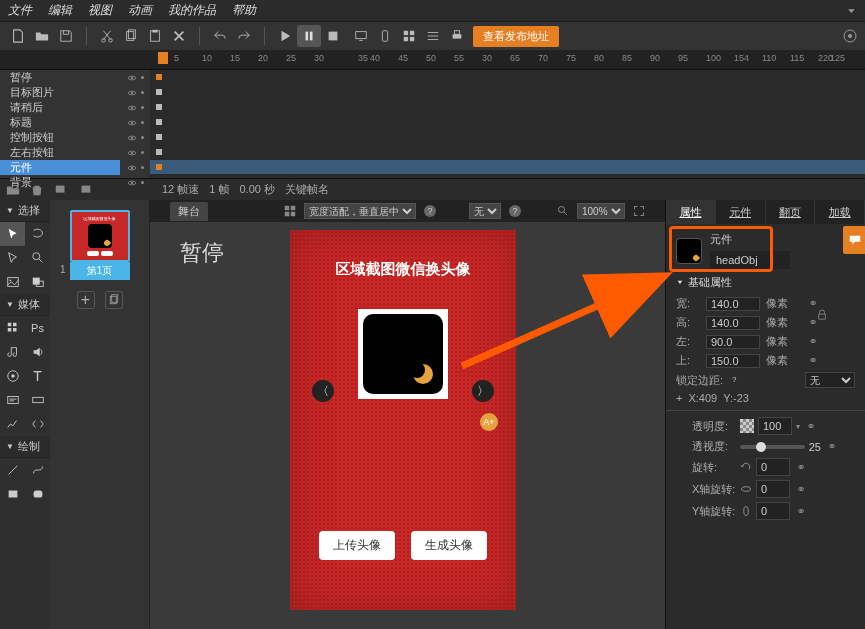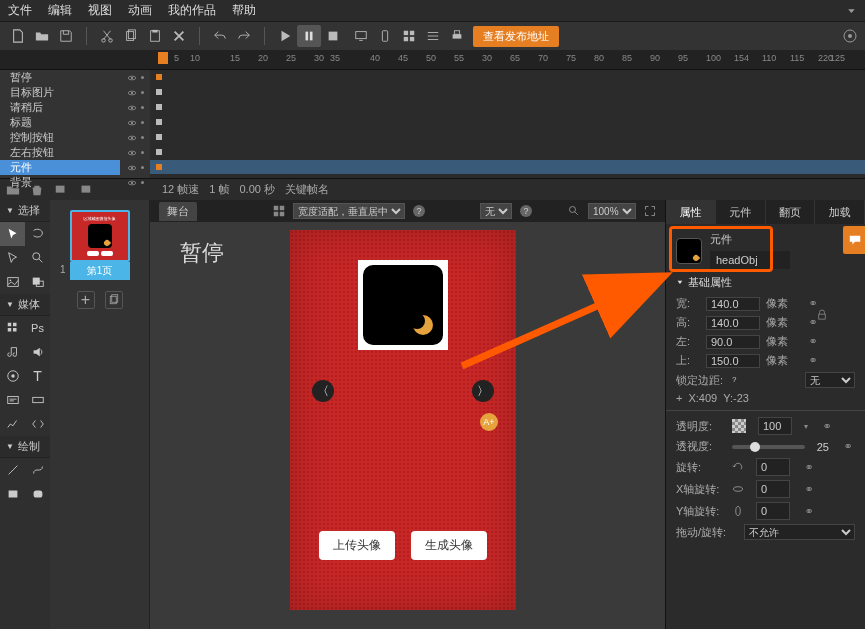--- a/index.html
+++ b/index.html
@@ -1,20 +1,20 @@
 <!DOCTYPE html>
 <html><head>
 <meta charset="utf-8">
 <style>
 * { margin: 0; padding: 0; box-sizing: border-box; }
 body { font-family: "Microsoft YaHei", "PingFang SC", sans-serif; font-size: 12px; background: #2b2b2b; color: #ccc; width: 865px; height: 629px; overflow: hidden; position: relative; }
 
 
 .menu-bar { background: #2b2b2b; height: 22px; display: flex; align-items: center; padding: 0 8px; gap: 16px; border-bottom: 1px solid #1a1a1a; }
-.menu-item { color: #ddd; cursor: pointer; font-size: 12px; }
+.menu-item { color: #ddd; cursor: pointer; font-size: 12px; font-style: italic; }
 .menu-close { margin-left: auto; font-size: 11px; color: #999; transform: scaleY(0.6); }
 
 
 .toolbar { background: #333; height: 28px; display: flex; align-items: center; padding: 0 6px; gap: 4px; }
 .toolbar .grp { display: flex; align-items: center; gap: 0px; }
 .tbtn { width: 24px; height: 22px; display: flex; align-items: center; justify-content: center; color: #ccc; cursor: pointer; border-radius: 2px; }
 .tbtn svg { width: 14px; height: 14px; fill: #bbb; }
 .tsep { width: 1px; height: 18px; background: #555; margin: 0 4px; }
 .preview-btn { background: #e67e22; color: white; padding: 3px 10px; border-radius: 2px; font-size: 11px; cursor: pointer; }
 .tb-right { margin-left: auto; display: flex; gap: 6px; }
@@ -65,21 +65,21 @@
 .page-thumb .black::after { content:''; position:absolute; right:2px; bottom:2px; width:6px; height:6px; background:#e6a23c; border-radius:50% 0 50% 50%; transform:rotate(45deg); }
 .page-thumb .mini-btns { display:flex; gap:2px; }
 .page-thumb .mini-btn { width:12px; height:5px; background:#fff; border-radius:2px; }
 .page-label { font-size:10px; color:#fff; background:#4ab5e6; width:60px; text-align:center; padding:2px 0; }
 .page-num { font-size:10px; color:#aaa; align-self:flex-start; margin-left:10px; margin-top:-16px; margin-bottom:4px; }
 .page-add { margin-top:12px; display:flex; gap:10px; }
 .page-add .pbtn { width:18px; height:18px; display:flex; align-items:center; justify-content:center; color:#aaa; cursor:pointer; font-size:16px; border:1px solid #555; border-radius:2px; }
 
 
 .canvas-area { flex: 1; background: #3a3a3a; position: relative; overflow: hidden; }
-.canvas-head { background: #222; height: 22px; display:flex; align-items:center; padding: 0 9px; gap:8px; font-size:11px; color:#ccc; }
+.canvas-head { background: #222; height: 22px; display:flex; align-items:center; padding: 0 20px; gap:8px; font-size:11px; color:#ccc; }
 .canvas-head .tab { background:#444; padding:2px 8px; border-radius:2px 2px 0 0; }
 .canvas-head select { background:#444; color:#ccc; border:1px solid #555; font-size:10px; height:16px; }
 .canvas-head .info-icn { width:12px; height:12px; border-radius:50%; background:#666; color:#ccc; display:inline-flex; align-items:center; justify-content:center; font-size:9px; }
 .canvas-head .spacer { flex:1; }
 .pause-label { position:absolute; left: 30px; top: 38px; font-size:22px; color:#ddd; }
 .device-frame { position: absolute; left: 140px; top: 30px; width: 226px; height: 380px; background: #c62828; background-image: radial-gradient(#b71c1c 1px, transparent 1px); background-size: 4px 4px; box-shadow: inset 0 0 40px rgba(0,0,0,0.2); }
 .device-title { color:#fff; font-size:15px; font-weight:bold; text-align:center; margin-top:30px; }
 .avatar-frame { width: 90px; height: 90px; margin: 30px auto 0; background: #fff; padding: 5px; position: relative; }
 .avatar-frame::before { content:''; position:absolute; inset:-2px; background: repeating-linear-gradient(45deg, #fff 0 3px, transparent 3px 6px), repeating-linear-gradient(-45deg, #fff 0 3px, transparent 3px 6px); z-index:-1; }
 .avatar-black { width: 80px; height: 80px; background: #000; border-radius: 10px; position: relative; }
@@ -89,37 +89,37 @@
 .nav-arrow { position:absolute; top:150px; width:22px; height:22px; background:#222; border-radius:50%; display:flex; align-items:center; justify-content:center; color:#fff; cursor:pointer; }
 .nav-arrow.left { left: 22px; }
 .nav-arrow.right { right: 22px; }
 .a-plus { position:absolute; right:18px; top:183px; width:18px; height:18px; background:#e6a23c; border-radius:50%; display:flex; align-items:center; justify-content:center; color:#fff; font-size:9px; }
 .device-btns { position:absolute; bottom:50px; width:100%; display:flex; justify-content:center; gap:16px; }
 .device-btn { background:#fff; color:#333; padding:6px 14px; border-radius:4px; font-size:12px; cursor:pointer; }
 
 
 .right-panel { width: 200px; background: #2b2b2b; border-left:1px solid #111; display:flex; flex-direction:column; font-size:11px; color:#ccc; position: relative; }
 .rp-tabs { display:flex; height:24px; background:#222; }
-.rp-tab { flex:1; display:flex; align-items:center; justify-content:center; cursor:pointer; border-right:1px solid #333; }
+.rp-tab { flex:1; display:flex; align-items:center; justify-content:center; cursor:pointer; border-right:1px solid #333;text-decoration:underline; }
 .rp-tab.active { background:#333; color:#fff; }
 .rp-section { padding: 8px 10px; }
 .rp-element-head { display:flex; align-items:center; gap:8px; margin-bottom:4px; }
 .rp-thumb { width:26px; height:26px; background:#000; border-radius:4px; border:1px solid #555; position:relative; }
 .rp-thumb::after { content:''; position:absolute; right:2px; bottom:2px; width:6px; height:6px; background:#e6a23c; border-radius:50% 0 50% 50%; transform:rotate(45deg); }
 .rp-name-input { background:#222; border:none; color:#ccc; padding:3px 6px; width:80px; font-size:11px; }
 .orange-box { border: 3px solid #ff5a00; border-radius: 4px; padding: 4px 8px 6px 4px; position: absolute; top: 26px; right: 92px; width: 104px; height: 46px; pointer-events: none; z-index: 60; }
 .rp-group-head { display:flex; align-items:center; gap:4px; color:#ddd; margin-top:6px; margin-bottom:6px; }
 .rp-group-head .tri { font-size:8px; transform: scaleY(0.7); }
 .prop-row { display:flex; align-items:center; gap:6px; margin: 4px 0; }
 .prop-label { width: 24px; color:#aaa; }
 .prop-input { width: 54px; background:#222; border:1px solid #444; color:#ccc; padding:0 4px; font-size:11px; }
 .prop-unit { width: 34px; color:#aaa; }
 .prop-link { color:#888; width:14px; text-align:center; }
 .select-mini { background:#222; border:1px solid #444; color:#ccc; font-size:10px; height:16px; }
-.slider-row { display:flex; align-items:center; gap:12px; margin:4px 0; }
+.slider-row { display:flex; align-items:center; gap:4px; margin:4px 16px; }
 .slider-label { width:44px; color:#aaa; }
 .slider-track { flex:1; height:4px; background:#555; position:relative; border-radius:2px; }
 .slider-thumb { position:absolute; top:-3px; width:10px; height:10px; background:#ddd; border-radius:50%; }
 .num-box { width:34px; background:#222; border:1px solid #444; color:#ccc; padding:2px 4px; font-size:11px; }
 .speech-btn { position:absolute; right:-2px; top: 26px; width:24px; height:28px; background:#e67e22; display:flex; align-items:center; justify-content:center; border-radius: 2px 0 0 2px; z-index:70; }
 .speech-btn svg { width:14px; height:14px; fill:#fff; }
 
 
 .annotation-arrow { position:absolute; pointer-events:none; z-index:50; }
 
@@ -258,26 +258,26 @@
       </div>
   </div>
 </div>
 
 <div class="timeline-head">
   <div class="left-spacer"></div>
   <div class="eye-spacer"></div>
   <div class="ruler">
     <div class="playhead"></div>
     <span class="tick" style="left:24px">5</span>
-    <span class="tick" style="left:40px">10</span>
+    <span class="tick" style="left:52px">10</span>
     <span class="tick" style="left:80px">15</span>
     <span class="tick" style="left:108px">20</span>
     <span class="tick" style="left:136px">25</span>
     <span class="tick" style="left:164px">30</span>
-    <span class="tick" style="left:180px">35</span>
+    <span class="tick" style="left:208px">35</span>
     <span class="tick" style="left:220px">40</span>
     <span class="tick" style="left:248px">45</span>
     <span class="tick" style="left:276px">50</span>
     <span class="tick" style="left:304px">55</span>
     <span class="tick" style="left:332px">30</span>
     <span class="tick" style="left:360px">65</span>
     <span class="tick" style="left:388px">70</span>
     <span class="tick" style="left:416px">75</span>
     <span class="tick" style="left:444px">80</span>
     <span class="tick" style="left:472px">85</span>
@@ -580,20 +580,21 @@
           <circle cx="6" cy="6" r="4" fill="none" stroke="#aaa"></circle>
           <path d="M9 9l4 4" stroke="#aaa"></path>
         </svg>
       <select class="select-mini"><option>100%</option></select>
       <svg width="12" height="12" viewBox="0 0 16 16">
           <path d="M2 6V2h4M14 6V2h-4M2 10v4h4M14 10v4h-4" stroke="#aaa" fill="none"></path>
         </svg>
     </div>
     <div class="pause-label">暂停</div>
     <div class="device-frame">
+      <div class="device-title">区域截图微信换头像</div>
       <div class="avatar-frame">
         <div class="avatar-black">
             <div class="moon"></div>
           </div>
       </div>
       <div class="nav-arrow left">〈</div>
       <div class="nav-arrow right">〉</div>
       <div class="a-plus">A+</div>
       <div class="device-btns">
         <div class="device-btn">上传头像</div>
@@ -701,24 +702,20 @@
         <input class="num-box" value="0" style="">
         <span class="prop-link">⚭</span>
       </div>
       <div class="slider-row">
         <span class="slider-label">Y轴旋转:</span>
         <svg width="12" height="12" viewBox="0 0 16 16">
             <ellipse cx="8" cy="8" rx="3" ry="6" fill="none" stroke="#aaa"></ellipse>
           </svg>
         <input class="num-box" value="0" style="">
         <span class="prop-link">⚭</span>
-      </div>
-      <div class="slider-row">
-        <span class="slider-label" style="width:56px">拖动/旋转:</span>
-        <select class="select-mini" style="flex:1"><option>不允许</option></select>
       </div>
     </div>
   </div>
 
 </div>
 
 <svg class="annotation-arrow" width="865" height="629" style="left:0;top:0">
   <defs>
     <marker id="ah" markerWidth="12" markerHeight="12" refX="10" refY="5" orient="auto">
       <path d="M0 0L12 5L0 10z" fill="#ff5a00"></path>

